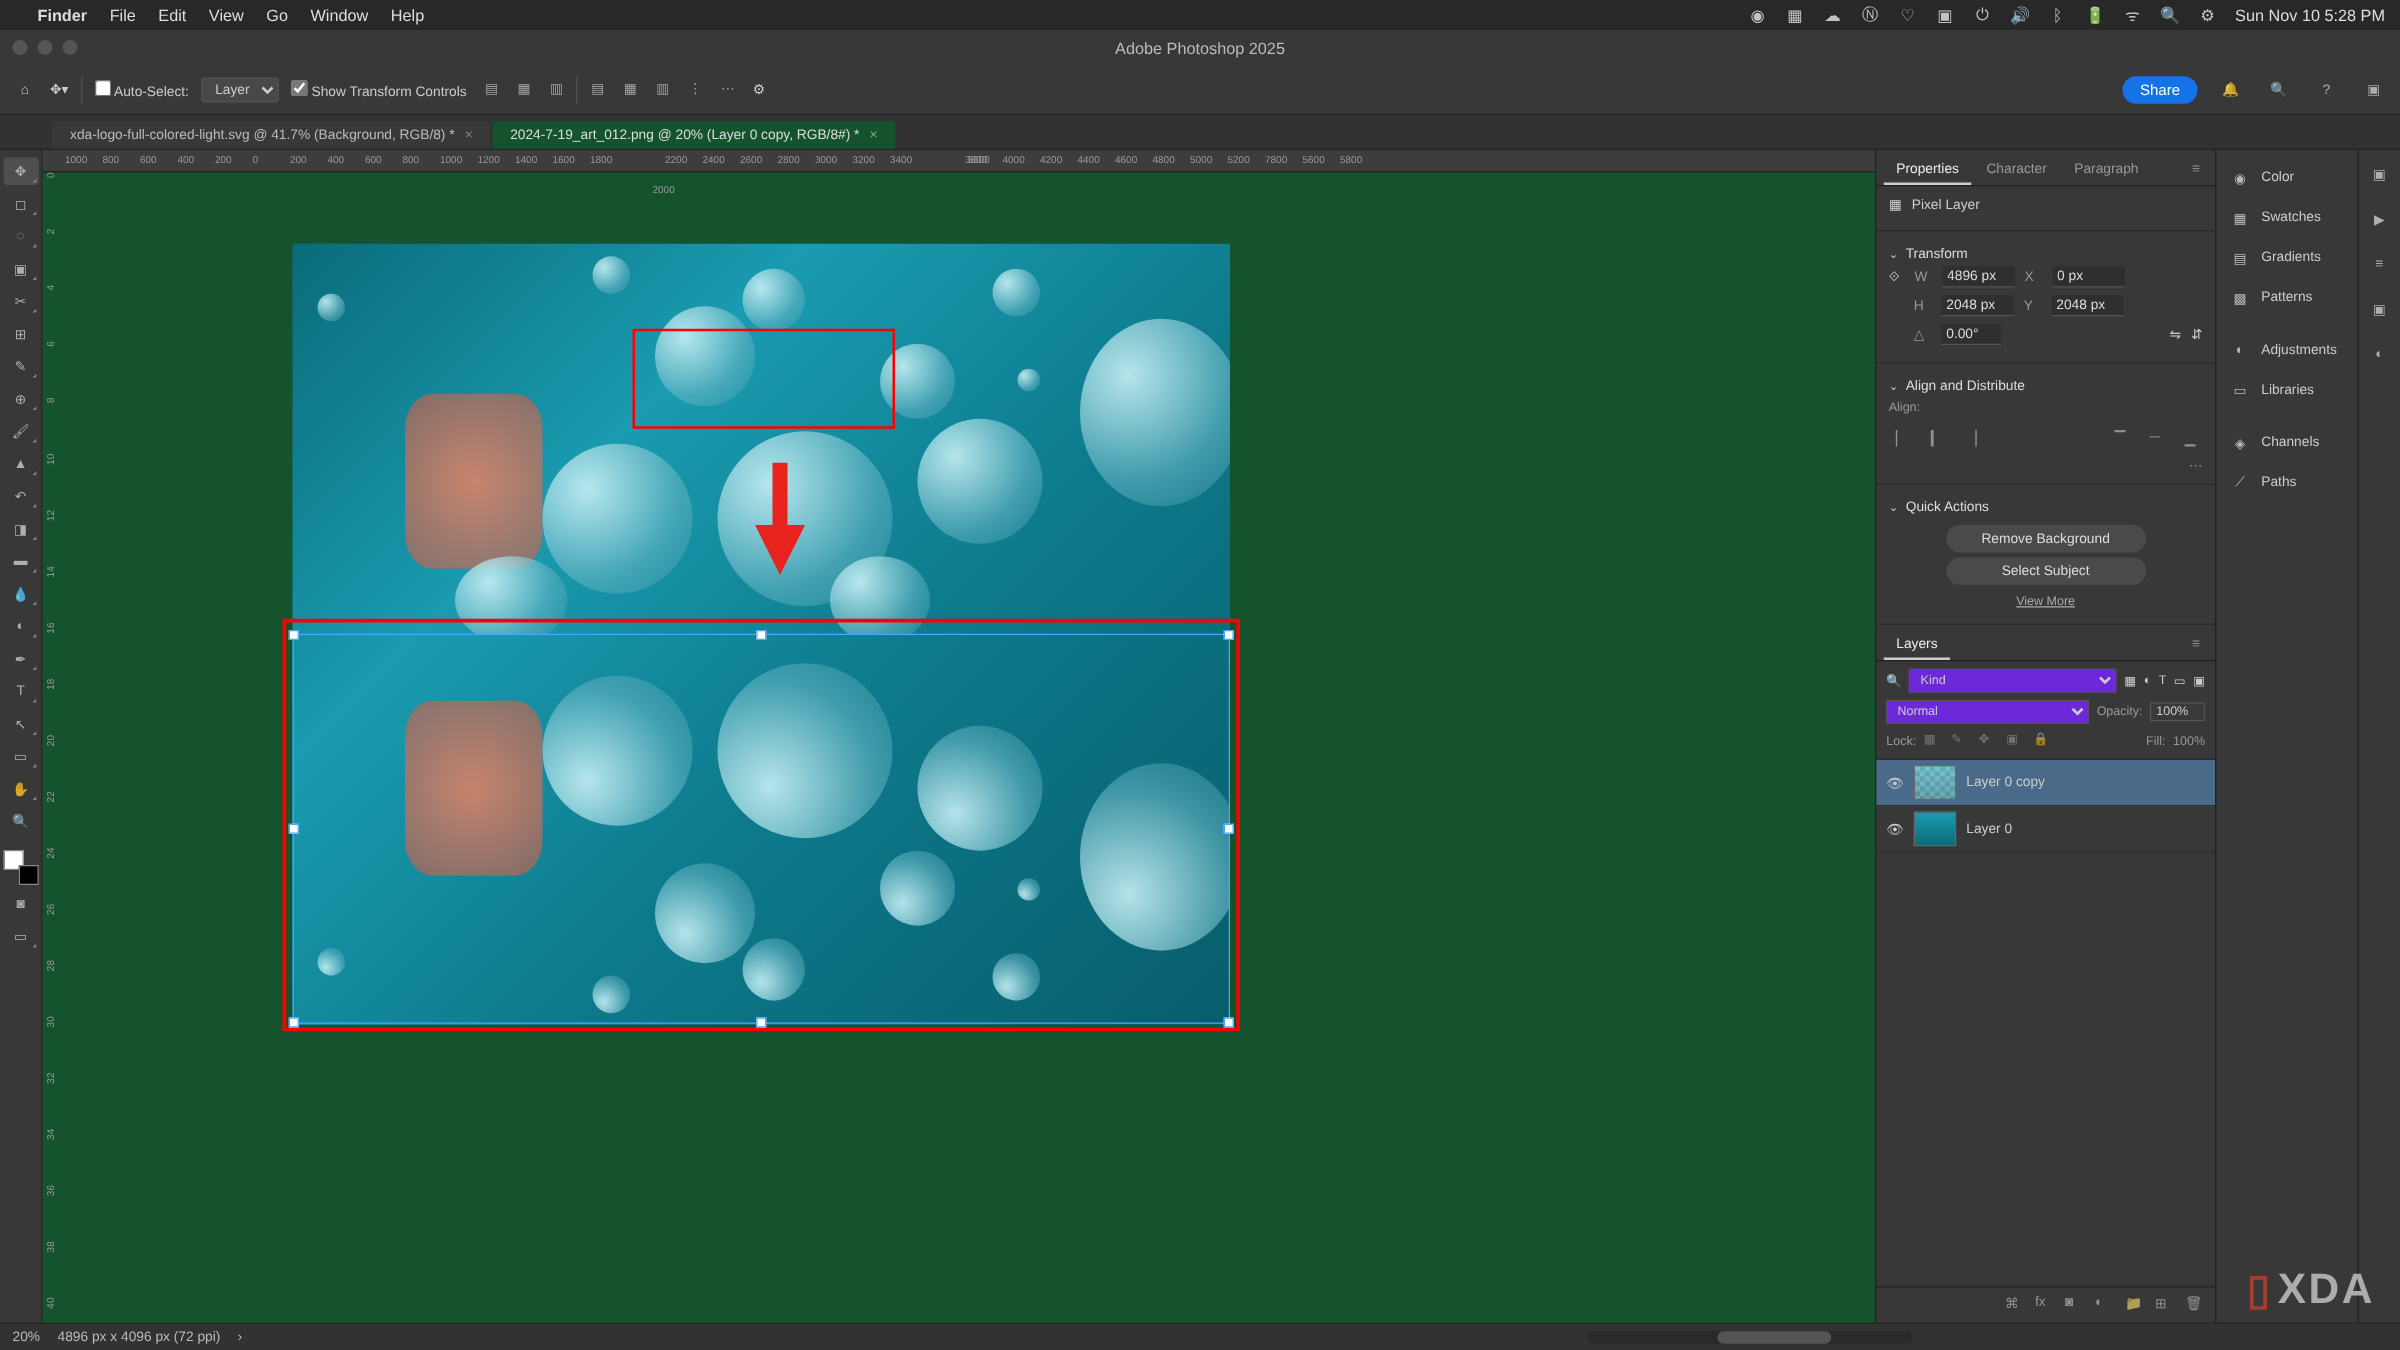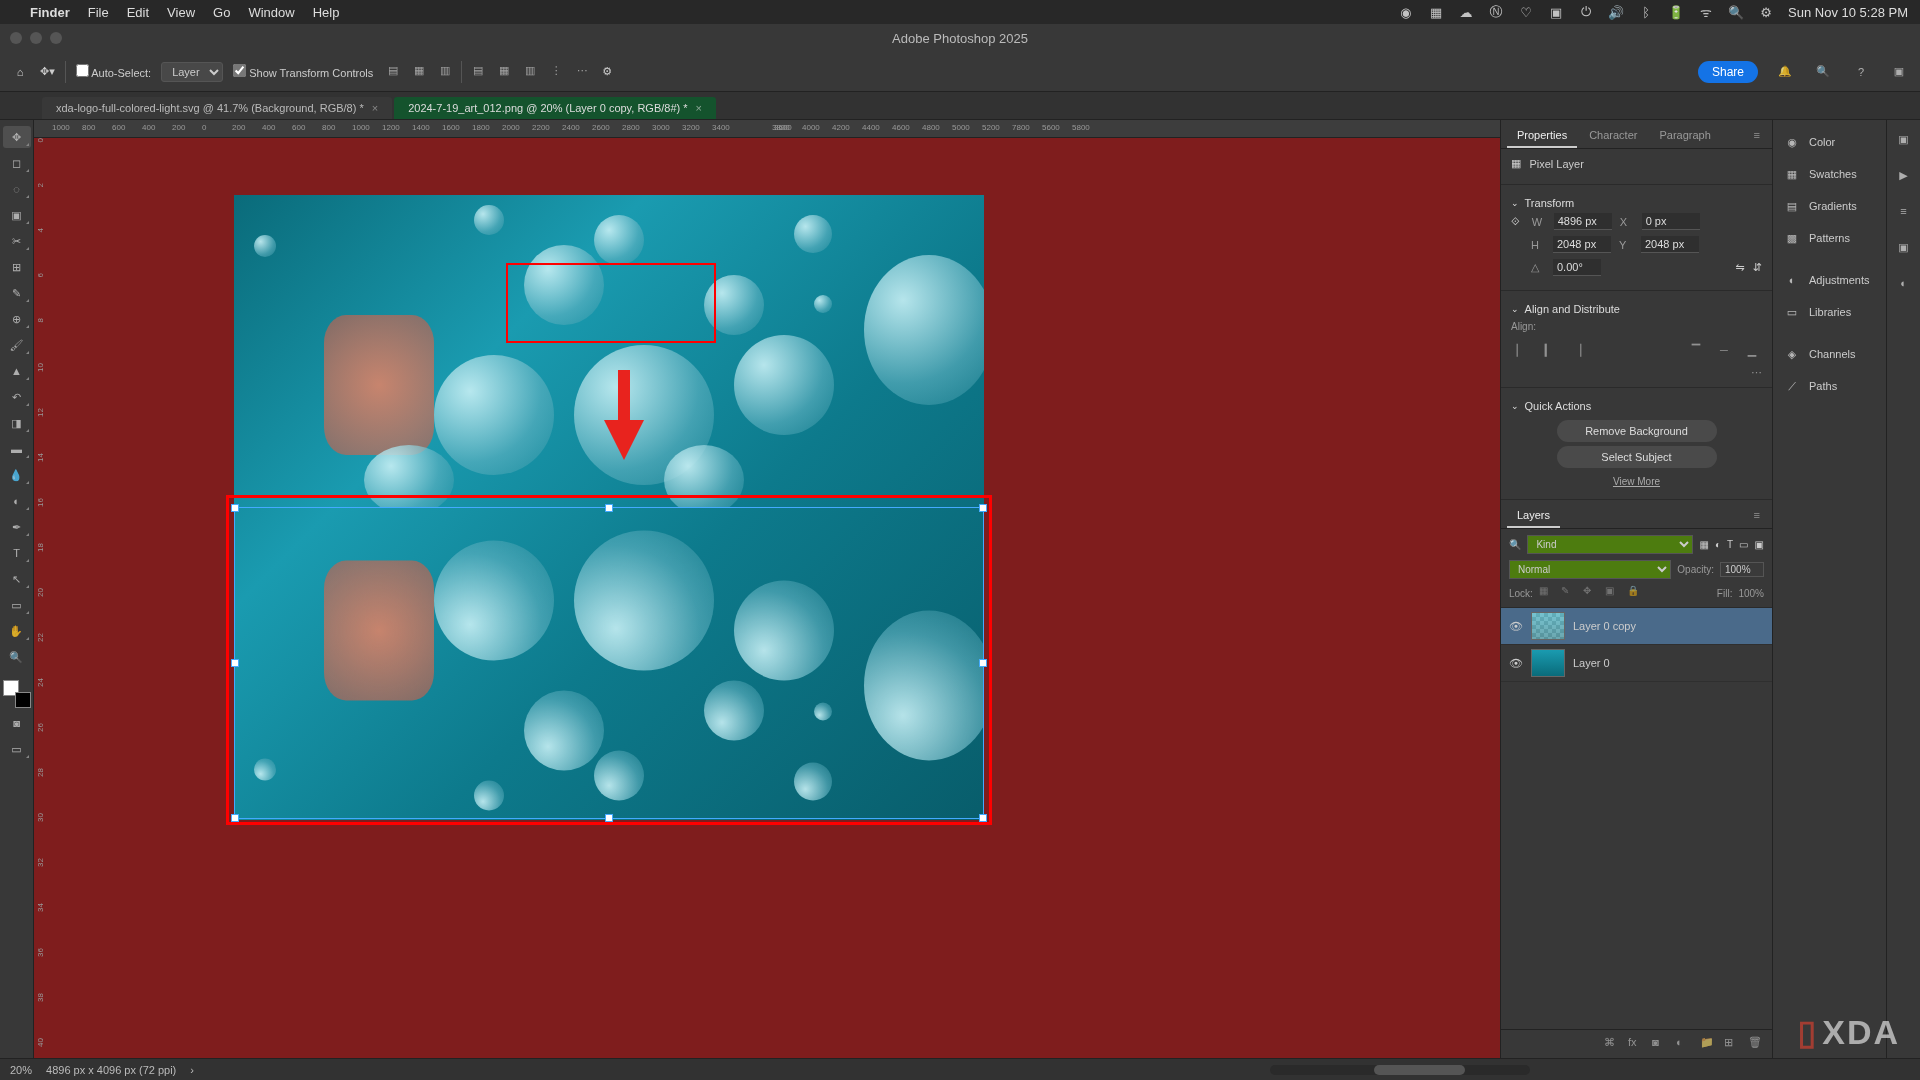--- a/index.html
+++ b/index.html
@@ -24,21 +24,21 @@
 .tab.active{background:#14532d;color:#ddd}
 .tab .close{opacity:0.6}
 .main-area{display:flex;height:calc(100% - 24px - 28px - 40px - 28px - 22px)}
 .toolbar{width:34px;background:#383838;display:flex;flex-direction:column;align-items:center;padding-top:6px;gap:4px;border-right:1px solid #222}
 .tool{width:28px;height:22px;display:flex;align-items:center;justify-content:center;opacity:0.8;border-radius:3px;position:relative}
 .tool.sel{background:#555}
 .tool .corner{position:absolute;right:2px;bottom:2px;width:0;height:0;border-left:3px solid transparent;border-bottom:3px solid #999}
 .colorsw{margin-top:8px;width:28px;height:28px;position:relative}
 .colorsw .fg{position:absolute;width:16px;height:16px;background:#fff;border:1px solid #888;top:0;left:0}
 .colorsw .bg{position:absolute;width:16px;height:16px;background:#000;border:1px solid #888;bottom:0;right:0}
-.canvas-wrap{flex:1;background:#7f1d1d;position:relative;overflow:hidden}
+.canvas-wrap{flex:1;background:#14532d;position:relative;overflow:hidden}
 .ruler-h{height:18px;background:#3d3d3d;display:flex;font-size:8px;color:#999;position:relative;border-bottom:1px solid #222}
 .ruler-h .tick{position:absolute;top:3px}
 .ruler-v-inner{position:absolute;top:18px;left:0;width:18px;bottom:0}
 .ruler-v-inner .tick{position:absolute;left:2px;font-size:8px;color:#999;writing-mode:vertical-lr;transform:rotate(180deg)}
 .artboard{position:absolute;left:200px;top:75px;width:750px;height:625px;background:linear-gradient(135deg,#0a6b7a 0%,#1a9bb0 30%,#0d7a8c 60%,#085d6b 100%)}
 .bubbles-top{position:absolute;inset:0;height:50%;overflow:hidden}
 .bubbles-bot{position:absolute;top:50%;left:0;right:0;height:50%;overflow:hidden;transform:scaleY(-1)}
 .bubble{position:absolute;border-radius:50%;background:radial-gradient(circle at 30% 30%,rgba(200,240,245,0.9),rgba(100,180,195,0.6) 60%,rgba(50,140,155,0.3))}
 .coral{position:absolute;background:radial-gradient(circle,rgba(230,130,100,0.85),rgba(200,90,70,0.6));border-radius:20%}
 .red-box-small{position:absolute;left:272px;top:68px;width:210px;height:80px;border:2px solid #f00}
@@ -59,21 +59,21 @@
 .panel-row input{background:#2f2f2f;border:none;border-bottom:1px solid #555;color:#ddd;width:58px;font-size:11px;padding:2px 4px}
 .section-hdr{display:flex;align-items:center;gap:6px;font-size:11px;color:#ddd;cursor:default;padding:4px 0}
 .section-hdr .chev{font-size:9px}
 .align-row{display:flex;gap:8px;padding:6px 0}
 .align-row .ab{width:20px;height:20px;opacity:0.6;display:flex;align-items:center;justify-content:center}
 .qa-btn{background:#4a4a4a;border-radius:12px;padding:5px 20px;font-size:11px;color:#ddd;text-align:center;margin:4px auto;display:block;width:160px}
 .qa-link{text-align:center;font-size:10px;text-decoration:underline;color:#aaa;padding:4px}
 .layers-panel{flex:1;display:flex;flex-direction:column}
 .layer-controls{padding:6px 8px;display:flex;flex-direction:column;gap:6px;border-bottom:1px solid #2a2a2a}
 .lc-row{display:flex;align-items:center;gap:6px;font-size:10px}
-.lc-row select{background:#4d7c0f;border:1px solid #555;color:#ccc;font-size:10px;padding:2px 4px;flex:1}
+.lc-row select{background:#6d28d9;border:1px solid #555;color:#ccc;font-size:10px;padding:2px 4px;flex:1}
 .lc-row .opa{color:#999}
 .lc-row .val{background:#3a3a3a;border:1px solid #555;padding:1px 4px;width:44px}
 .lock-row{display:flex;align-items:center;gap:6px;font-size:10px;color:#999}
 .lock-row .li{width:16px;height:16px;opacity:0.6}
 .layer-list{flex:1;overflow:auto}
 .layer{display:flex;align-items:center;gap:8px;padding:4px 8px;border-bottom:1px solid #2f2f2f}
 .layer.sel{background:#4a6a8a}
 .layer .eye{width:14px}
 .layer .thumb{width:34px;height:28px;background:linear-gradient(#1a9bb0,#0a6b7a);border:1px solid #666;position:relative}
 .layer .thumb.checker::before{content:'';position:absolute;inset:0;background:repeating-conic-gradient(#ccc 0 25%,#fff 0 50%) 0 0/8px 8px;opacity:0.4}
@@ -206,21 +206,21 @@
         <span class="tick" style="left: 168px;">0</span>
         <span class="tick" style="left: 198px;">200</span>
         <span class="tick" style="left: 228px;">400</span>
         <span class="tick" style="left: 258px;">600</span>
         <span class="tick" style="left: 288px;">800</span>
         <span class="tick" style="left: 318px;">1000</span>
         <span class="tick" style="left: 348px;">1200</span>
         <span class="tick" style="left: 378px;">1400</span>
         <span class="tick" style="left: 408px;">1600</span>
         <span class="tick" style="left: 438px;">1800</span>
-        <span class="tick" style="left: 468px;">2000</span>
+        <span class="tick" style="left: 488px; margin-top: 24px;">2000</span>
         <span class="tick" style="left: 498px;">2200</span>
         <span class="tick" style="left: 528px;">2400</span>
         <span class="tick" style="left: 558px;">2600</span>
         <span class="tick" style="left: 588px;">2800</span>
         <span class="tick" style="left: 618px;">3000</span>
         <span class="tick" style="left: 648px;">3200</span>
         <span class="tick" style="left: 678px;">3400</span>
         <span class="tick" style="left: 740px;">3600</span>
         <span class="tick" style="left: 738px;">3800</span>
         <span class="tick" style="left: 768px;">4000</span>

